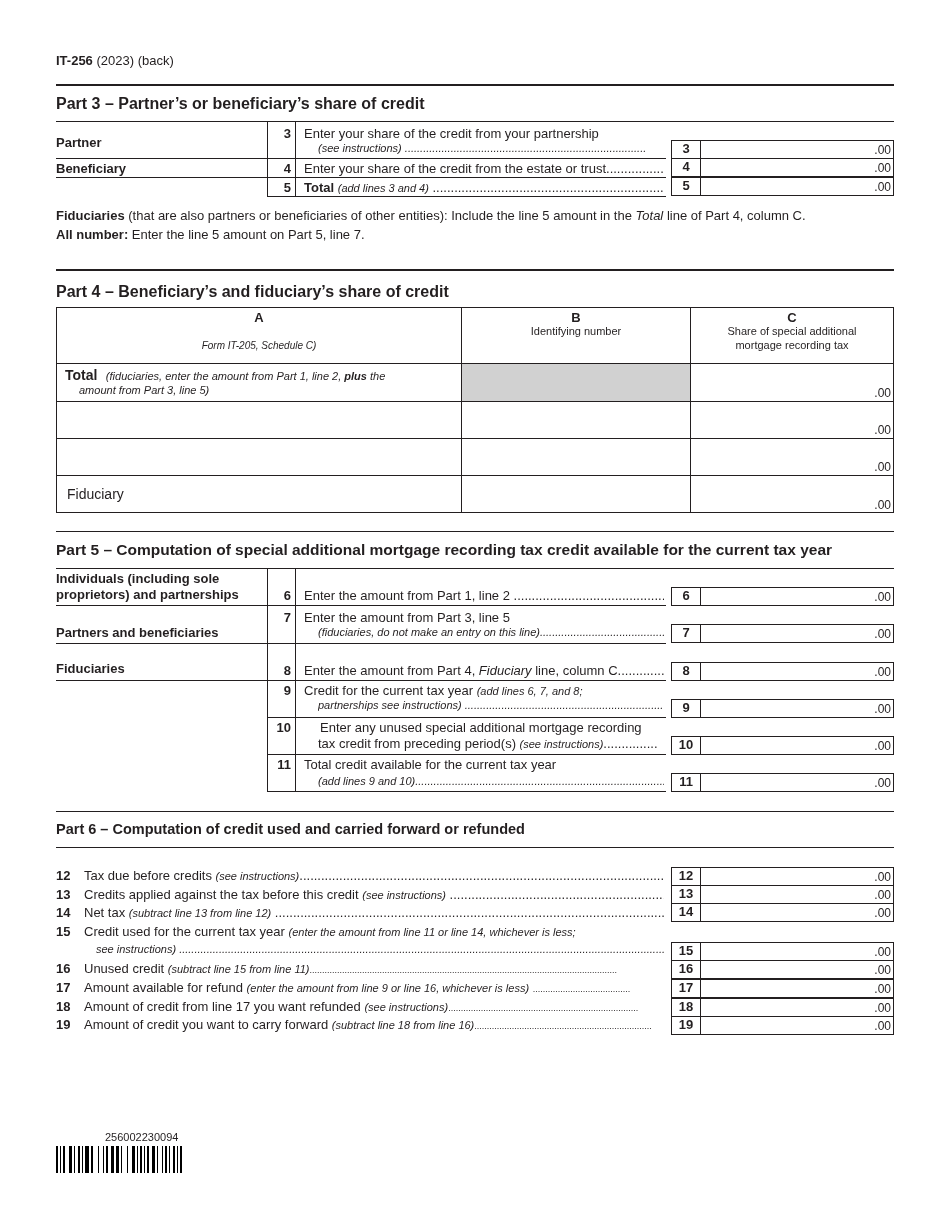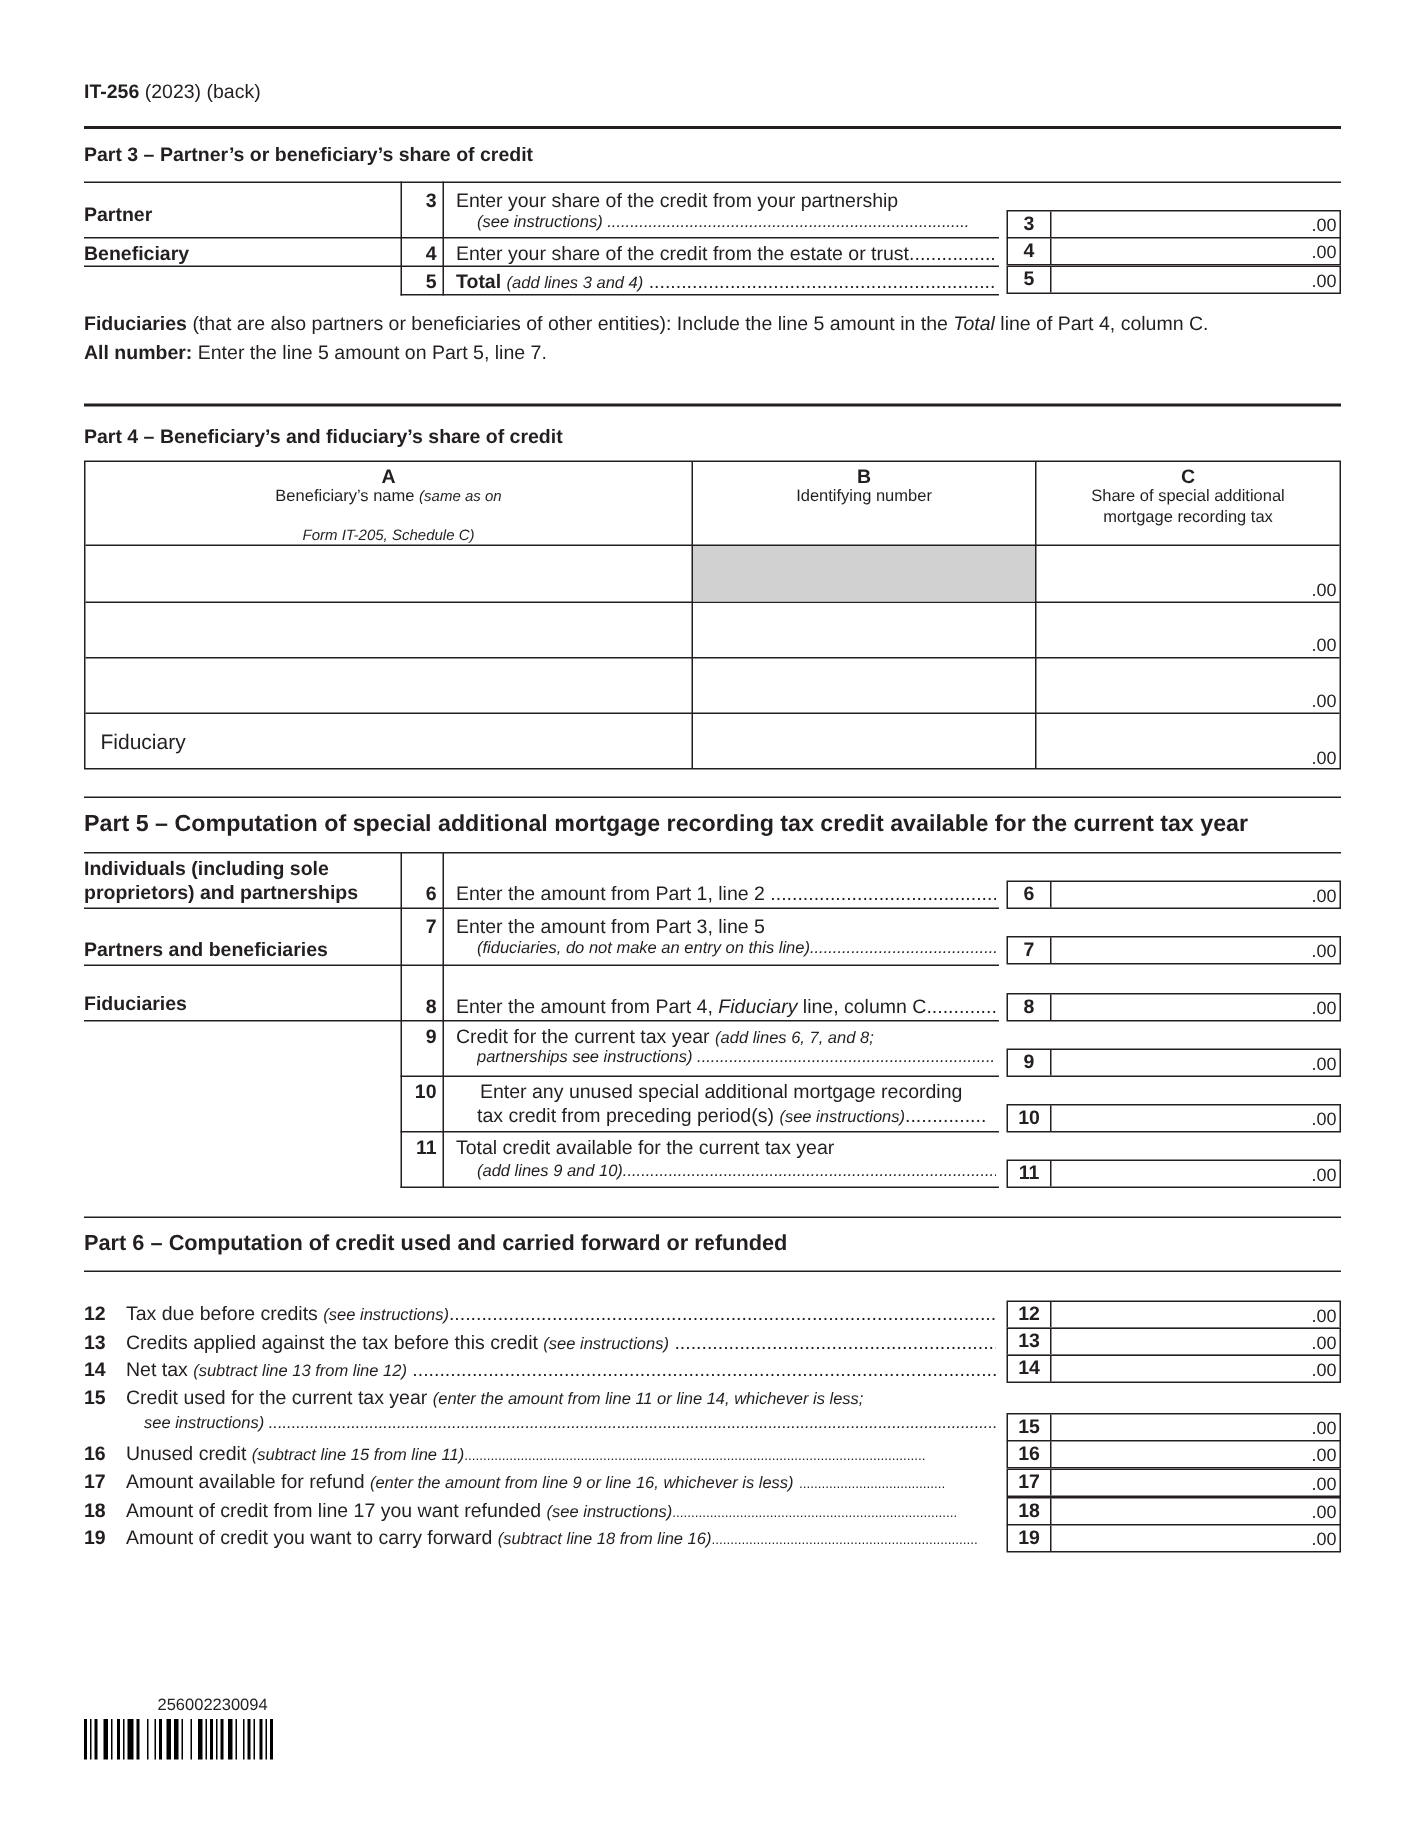--- a/index.html
+++ b/index.html
@@ -4,21 +4,21 @@
 <style>
   * { box-sizing: border-box; margin: 0; padding: 0; }
   html, body { width: 950px; height: 1230px; background: #ffffff; }
   body { font-family: "Liberation Sans", sans-serif; color: #231f20; position: relative; overflow: hidden; }
   .abs { position: absolute; }
   .b { font-weight: bold; }
   .i { font-style: italic; }
   .hdr { left: 56px; top: 53px; font-size: 13px; }
   .rule-thick { left: 56px; width: 838px; height: 2px; background: #231f20; }
   .rule-thin { left: 56px; width: 838px; height: 1px; background: #231f20; }
-  .part-title { left: 56px; font-size: 13px; font-weight: bold; }
+  .part-title { left: 56px; font-size: 16px; font-weight: bold; }
   .txt13 { font-size: 13px; }
   .txt11 { font-size: 11px; }
   .vline { width: 1px; background: #231f20; }
   .hline { height: 1px; background: #231f20; }
   .lnum { font-size: 13px; font-weight: bold; text-align: right; width: 20px; }
   .box { border: 1px solid #231f20; background: #fff; }
   .boxnum { position: absolute; top: 0; left: 0; width: 29px; height: 100%; border-right: 1px solid #231f20; font-size: 13px; font-weight: bold; text-align: center; line-height: 16px; }
   .boxval { position: absolute; right: 2px; bottom: 0; font-size: 12px; line-height: 16px; }
   .dots { overflow: hidden; white-space: nowrap; }
   .barcode { left: 56px; top: 1146px; height: 27px; display: flex; align-items: stretch; }
@@ -82,33 +82,37 @@
   <div class="abs vline" style="left:404px; top:0; height:204px"></div>
   <div class="abs vline" style="left:633px; top:0; height:204px"></div>
 
   <div class="abs hline" style="left:0; top:55px; width:836px"></div>
   <div class="abs hline" style="left:0; top:93px; width:836px"></div>
   <div class="abs hline" style="left:0; top:130px; width:836px"></div>
   <div class="abs hline" style="left:0; top:167px; width:836px"></div>
 
   <div class="abs" style="left:0; top:2px; width:404px; text-align:center">
     <div class="txt13 b">A</div>
-    <div class="txt11"><span>Beneficiary’s name</span> <span class="i" style="font-size:10px">(same as on</span></div>
     <div class="i" style="font-size:10px; margin-top:15px">Form IT-205, Schedule C)</div>
   </div>
   <div class="abs" style="left:405px; top:2px; width:228px; text-align:center">
     <div class="txt13 b">B</div>
     <div class="txt11">Identifying number</div>
   </div>
   <div class="abs" style="left:634px; top:2px; width:202px; text-align:center">
     <div class="txt13 b">C</div>
     <div class="txt11">Share of special additional</div>
     <div class="txt11" style="margin-top:2px">mortgage recording tax</div>
   </div>
 
+  <div class="abs" style="left:8px; top:58px; width:390px">
+    <span class="b" style="font-size:14px">Total</span>
+    <span class="i txt11" style="margin-left:4px">(fiduciaries, enter the amount from Part 1, line 2, </span><span class="b i txt11">plus</span><span class="i txt11"> the</span>
+    <div class="i txt11" style="padding-left:14px">amount from Part 3, line 5)</div>
+  </div>
   <div class="abs" style="left:405px; top:56px; width:228px; height:37px; background:#d1d1d1"></div>
   <div class="abs boxval" style="right:2px; top:77px">.00</div>
 
   <div class="abs" style="left:0; top:94px; width:404px; height:36px"></div>
   <div class="abs" style="left:405px; top:94px; width:228px; height:36px"></div>
   <div class="abs boxval" style="right:2px; top:114px">.00</div>
 
   <div class="abs" style="left:0; top:131px; width:404px; height:36px"></div>
   <div class="abs" style="left:405px; top:131px; width:228px; height:36px"></div>
   <div class="abs boxval" style="right:2px; top:151px">.00</div>

